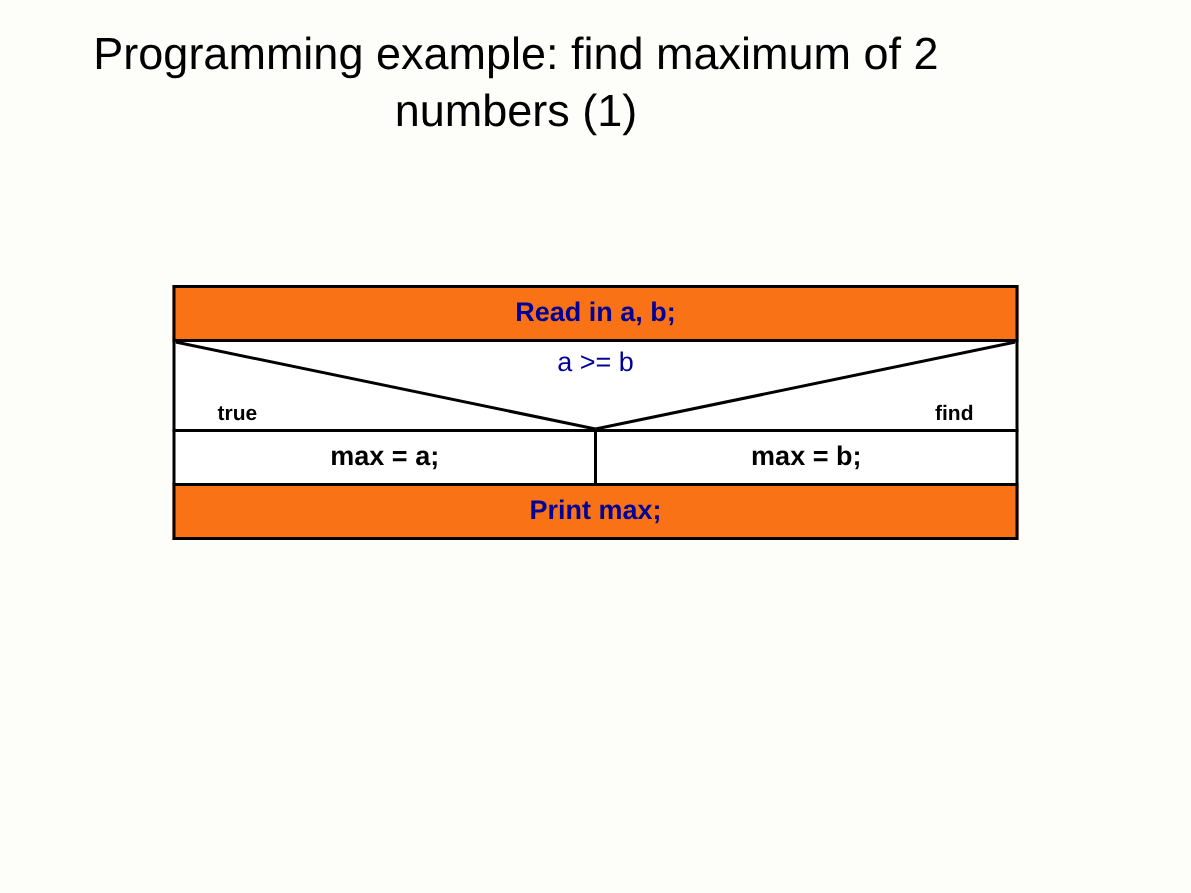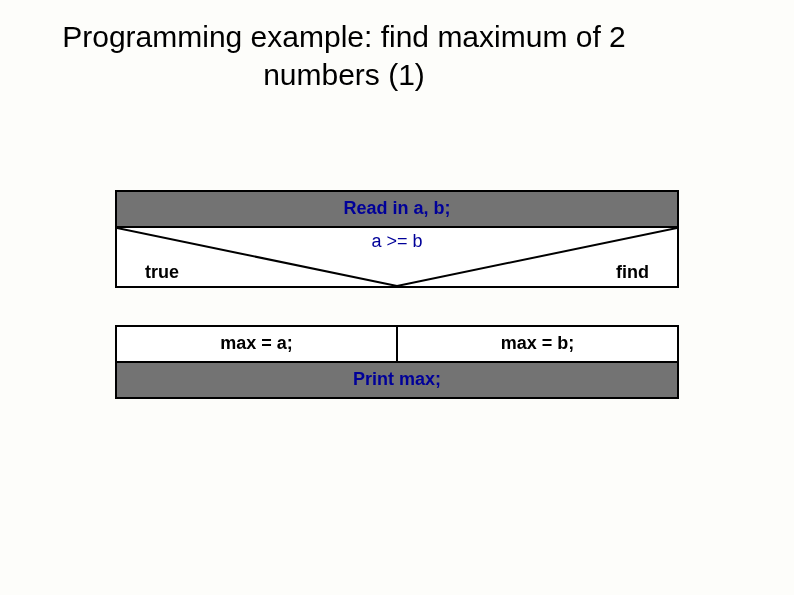--- a/index.html
+++ b/index.html
@@ -27,21 +27,21 @@
   }
   .diagram {
     position: absolute;
     left: 115px;
     top: 190px;
     width: 564px;
   }
   .row {
     border: 2px solid #000;
     box-sizing: border-box;
-    background: #737373;
+    background: #f97316;
   }
   .row-text {
     font-weight: bold;
     text-align: center;
     font-size: 18px;
     padding: 6px 0 7px;
     color: #000099;
   }
   .row-text.black { color: #000; }
   .cond-row {
@@ -58,42 +58,41 @@
     width: 100%;
     text-align: center;
     top: 3px;
     font-size: 18px;
     font-weight: normal;
     color: #000099;
   }
   .true-label, .false-label {
     position: absolute;
     bottom: 3px;
-    font-size: 18px;
+    font-size: 14px;
     font-weight: bold;
     color: #000;
   }
   .true-label { left: 28px; }
   .false-label { right: 28px; }
   .cond-svg {
     position: absolute;
     left: 0; top: 0;
     width: 100%;
     height: 100%;
   }
   .branch-row {
     display: flex;
     margin-top: -2px;
   }
   .branch {
     flex: 1;
     border: 2px solid #000;
     box-sizing: border-box;
     background: #fff;
-    margin-top: 39px;
   }
   .branch + .branch { margin-left: -2px; }
   .print-row { margin-top: -2px; }
 </style>
 </head>
 <body>
 
 <div class="slide">
 
   <div class="title">

